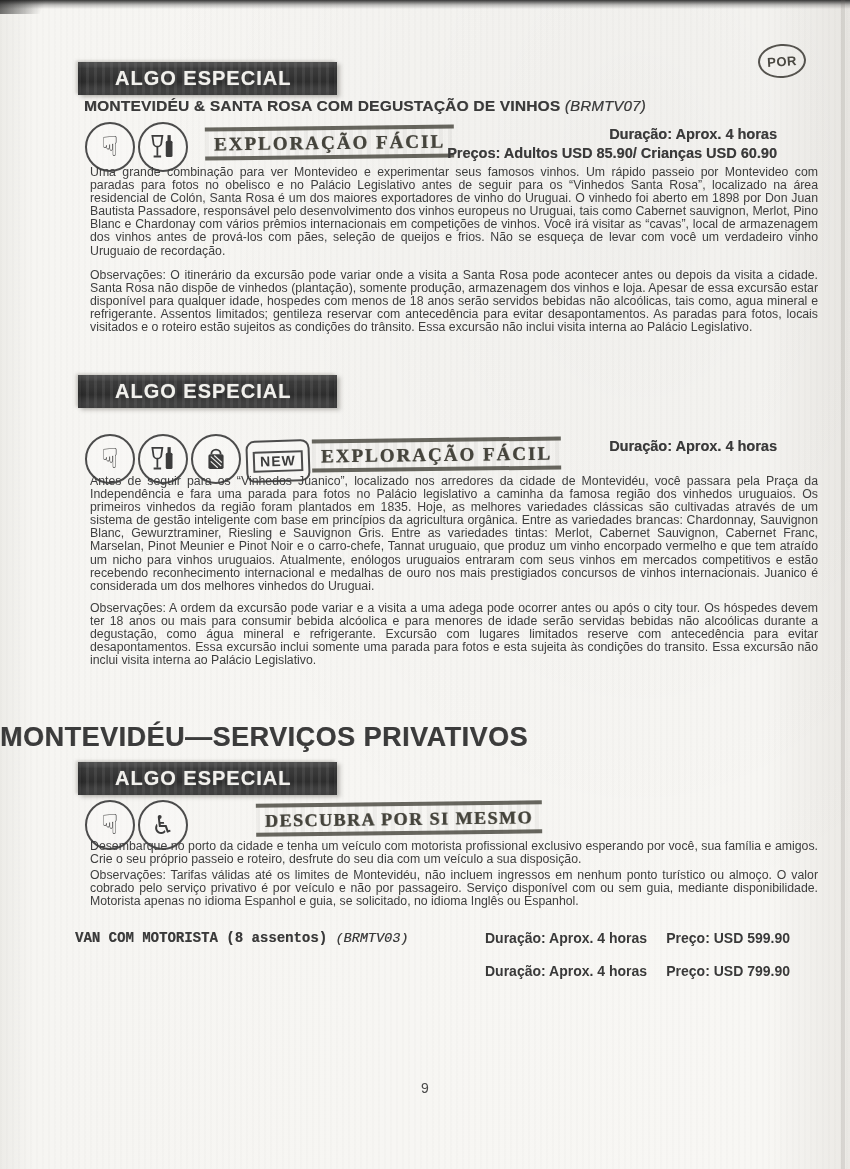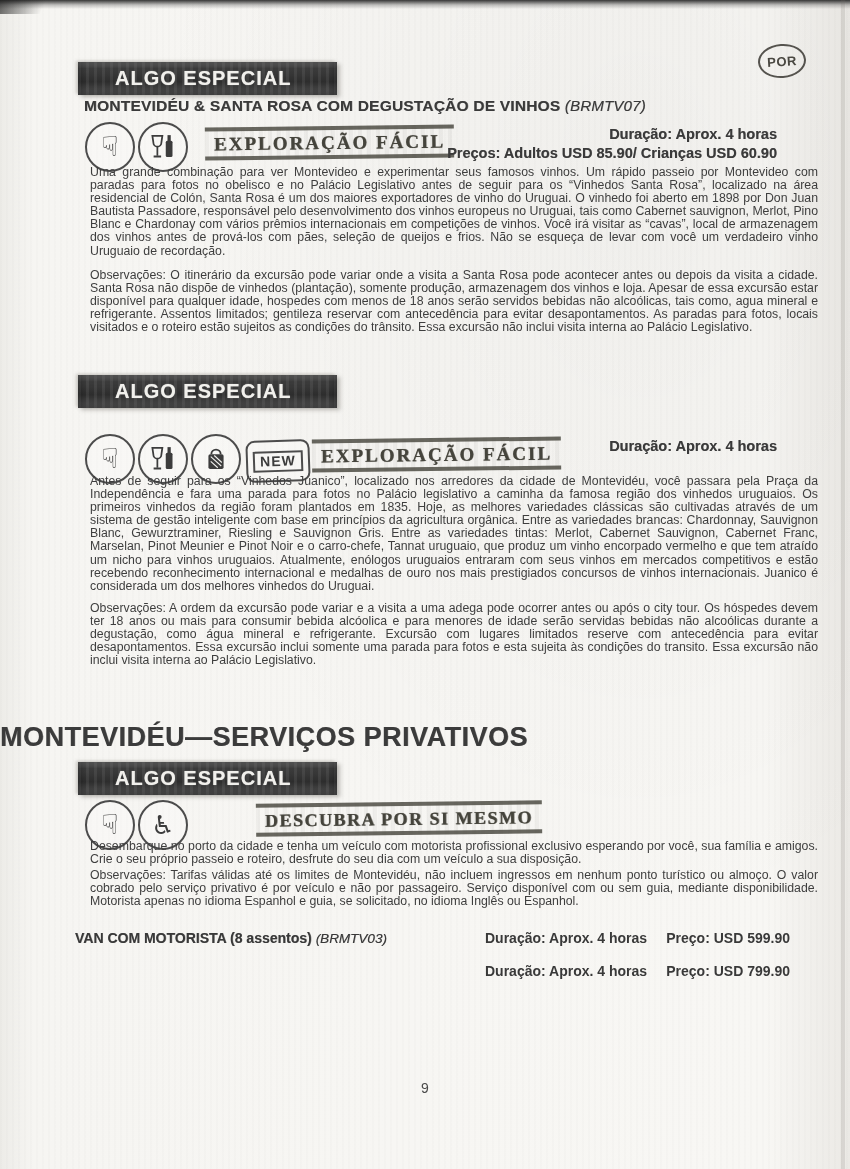--- a/index.html
+++ b/index.html
@@ -63,21 +63,21 @@
   .para { position:absolute; left:70px; width:728px; font-size:12.3px; line-height:13.1px;
     text-align:justify; color:#3e3e3e;margin-left:20px; }
   .notes { }
 
   .big-title { position:absolute; left:0; right:0; text-align:left;
     font-size:27px; font-weight:bold; color:#3b3b3b; letter-spacing:.5px;
     text-shadow:.5px 0 0 rgba(60,60,60,.6); }
 
   .van-row { position:absolute; left:75px; width:715px; height:20px; }
   .van-name { position:absolute; left:0; font-size:14px; font-weight:bold; color:#393939;
-    text-shadow:.4px 0 0 rgba(60,60,60,.5); }
+    text-shadow:.4px 0 0 rgba(60,60,60,.5);font-family:Liberation Mono, monospace; }
   .van-name .code { font-weight:normal; font-style:italic; font-size:13.5px; }
   .van-dur { position:absolute; left:410px; width:180px; font-size:14px; font-weight:bold; color:#393939; }
   .van-price { position:absolute; right:0; font-size:14px; font-weight:bold; color:#393939; text-align:right; }
 
   .page-num { position:absolute; left:0; right:0; top:1080px; text-align:center;
     font-size:14px; color:#4a4a4a; }
 </style>
 </head>
 <body>
 

